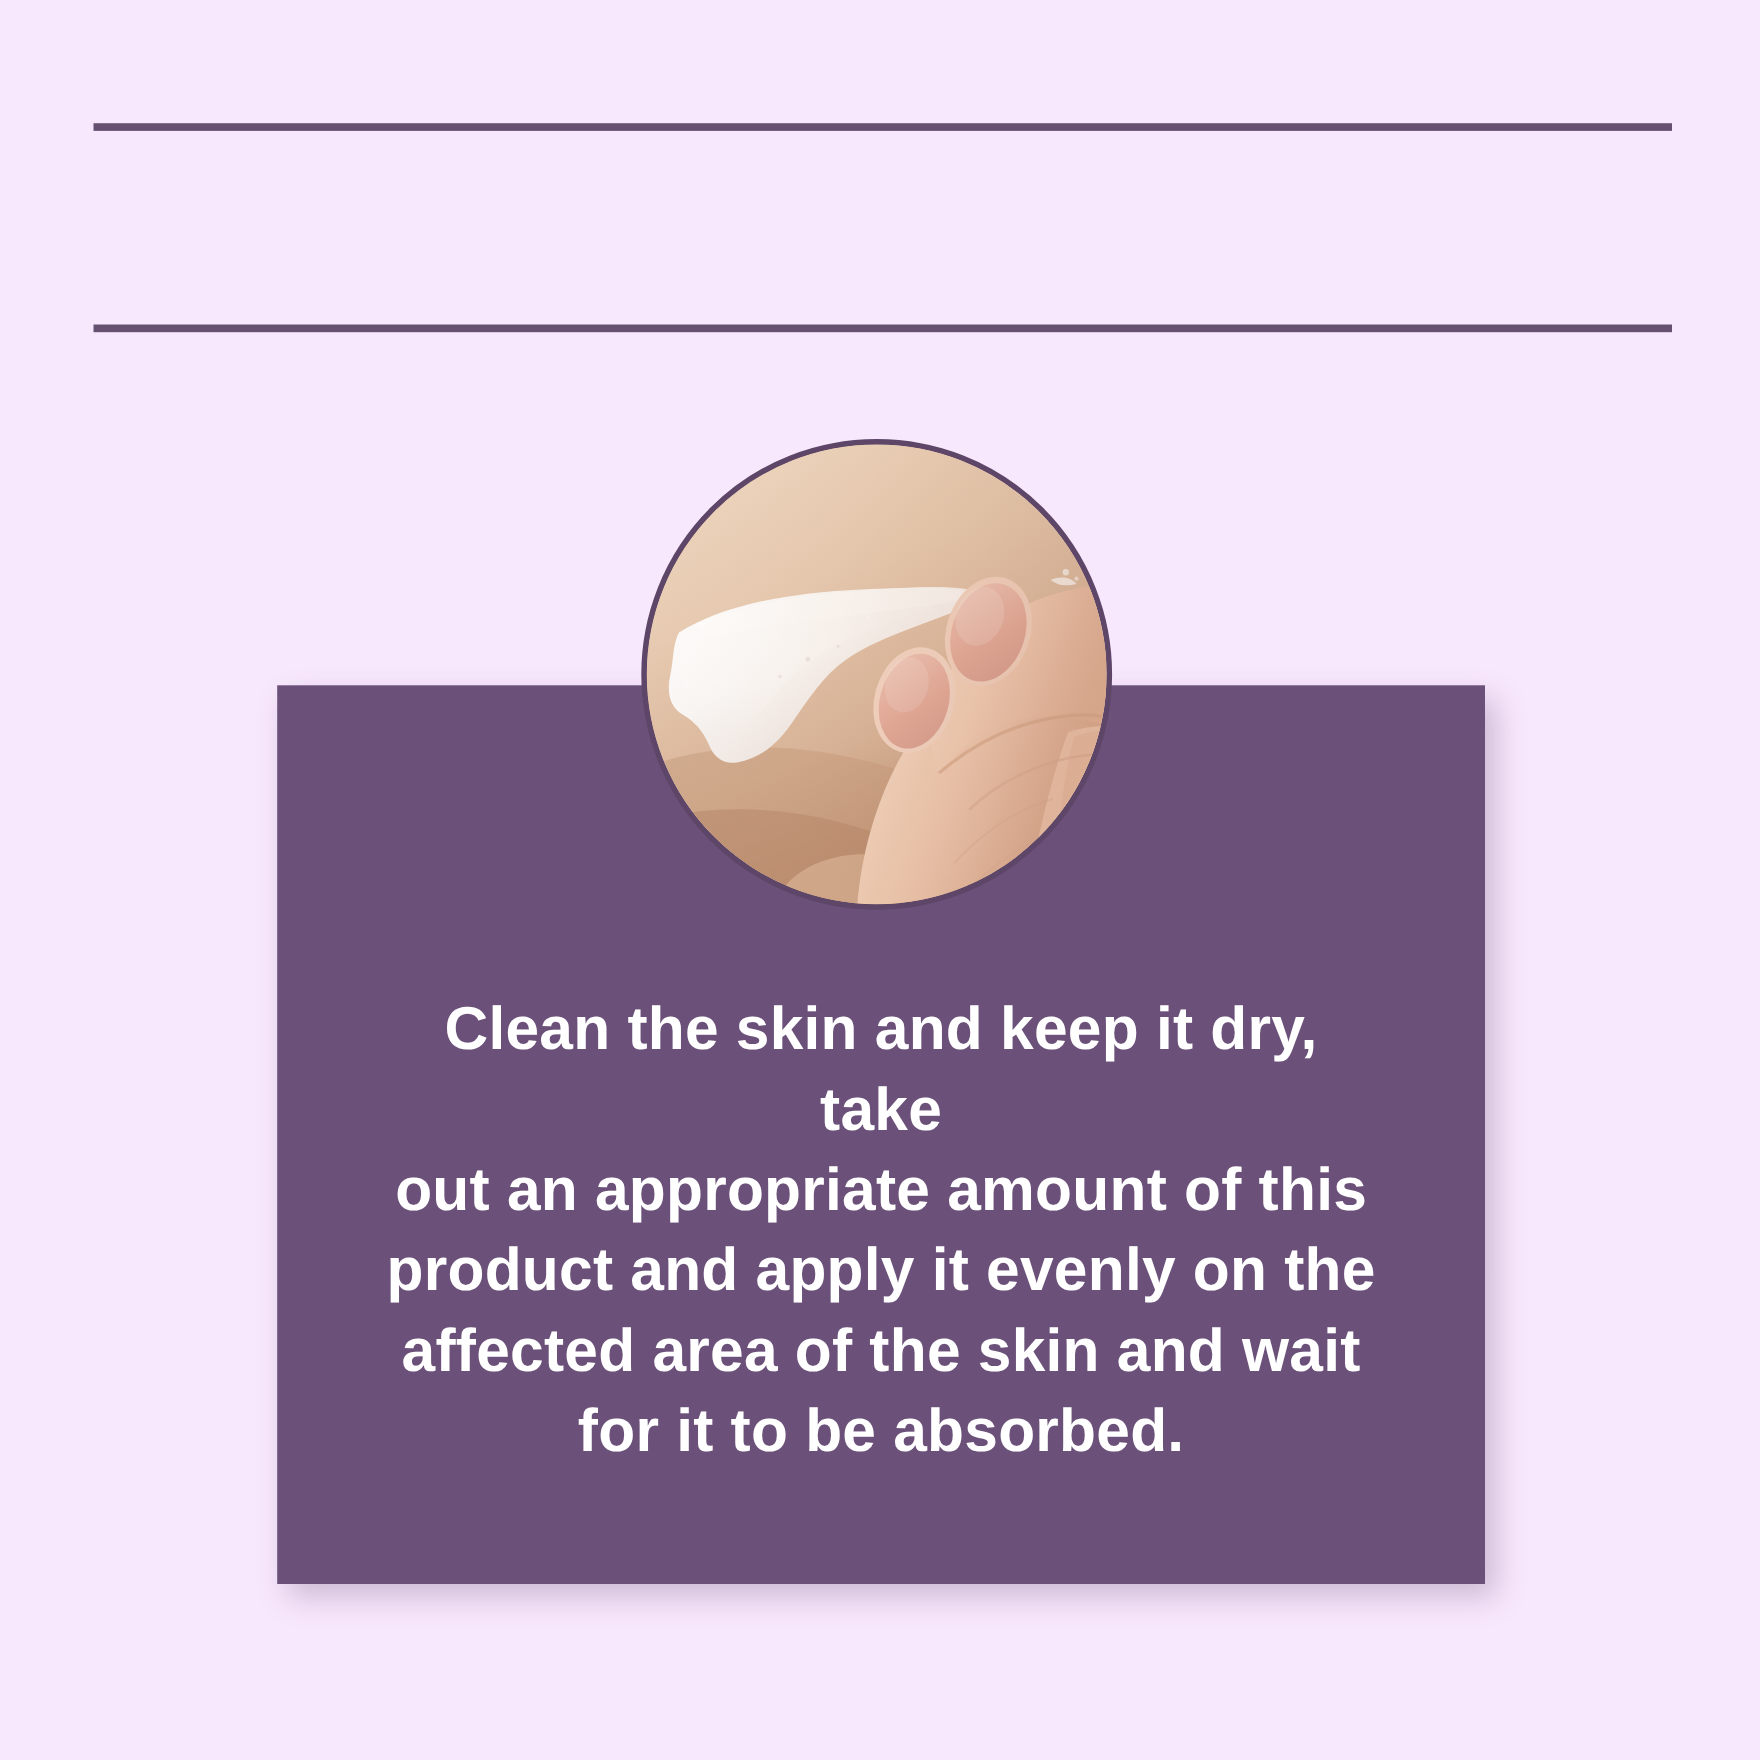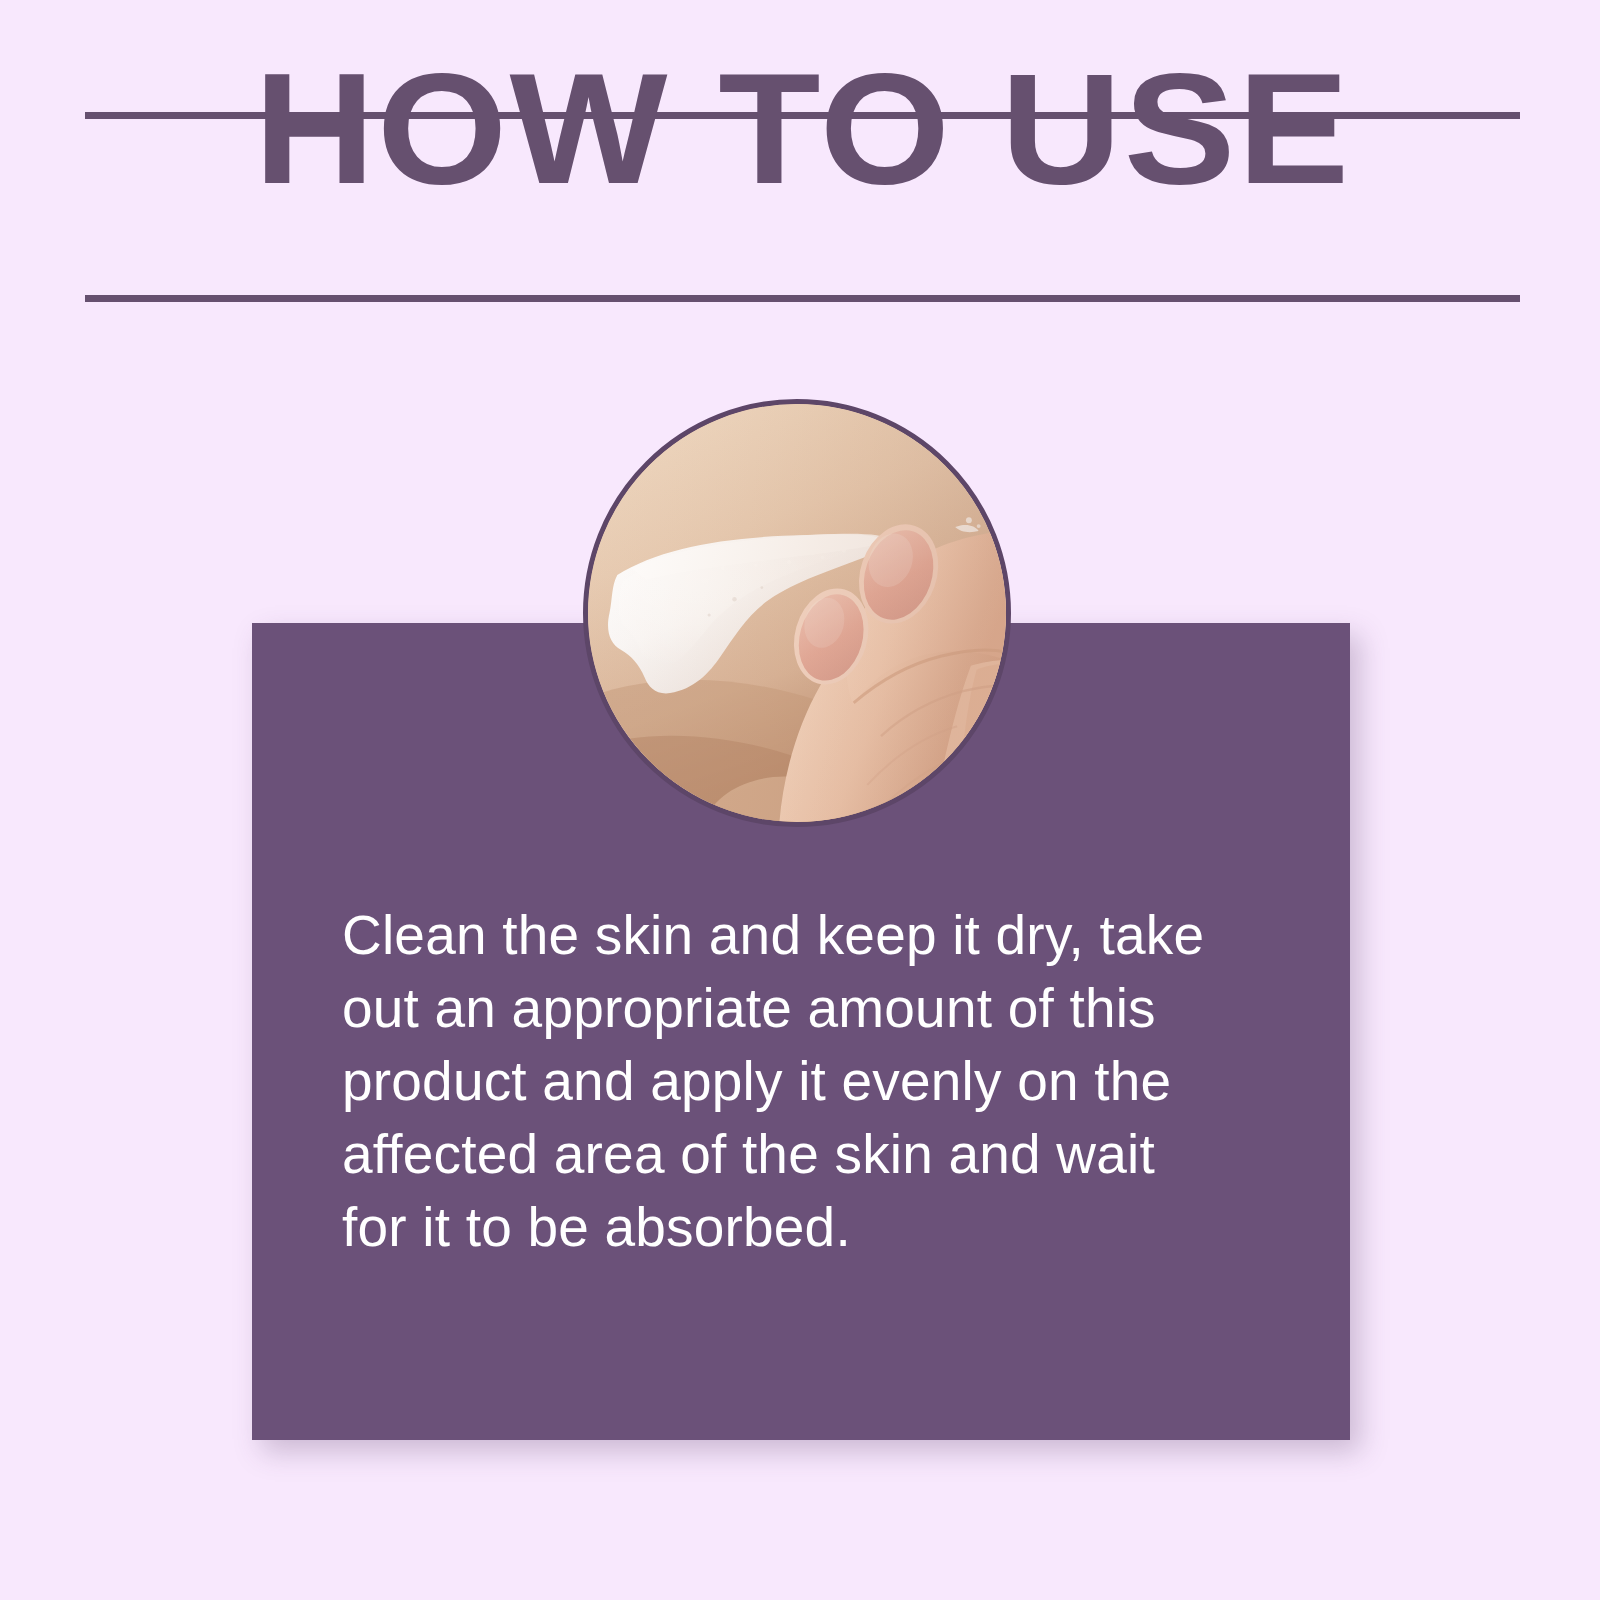--- a/index.html
+++ b/index.html
@@ -60,25 +60,26 @@
     height:817px;
     background:#6b5179;
     box-shadow:10px 12px 26px rgba(80,55,95,0.26);
   }
 
   .card-text {
     position:absolute;
     left:90px;
     right:90px;
     top:276px;
+    text-align:center;
     color:#ffffff;
     font-family:"Liberation Sans Narrow","Liberation Sans", sans-serif;
     font-size:55px;
     line-height:73px;
-    font-weight:normal;
+    font-weight:bold;
     letter-spacing:0.2px;
     white-space:pre-line;
   }
 
   
   .photo-circle {
     position:absolute;
     left:583px;
     top:399px;
     width:428px;
@@ -95,23 +96,20 @@
     overflow:hidden;
     border-radius:50%;
   }
   .photo-inner svg { display:block; width:100%; height:100%; }
 </style>
 </head>
 <body>
 
 <div class="header">
   <div class="rule rule-top"></div>
-  <div class="page-title">
-    <span>HOW TO USE</span>
-  </div>
   <div class="rule rule-bottom"></div>
 </div>
 
 <div class="card">
   <div class="card-text">Clean the skin and keep it dry, take
 out an appropriate amount of this
 product and apply it evenly on the
 affected area of the skin and wait
 for it to be absorbed.</div>
 </div>

